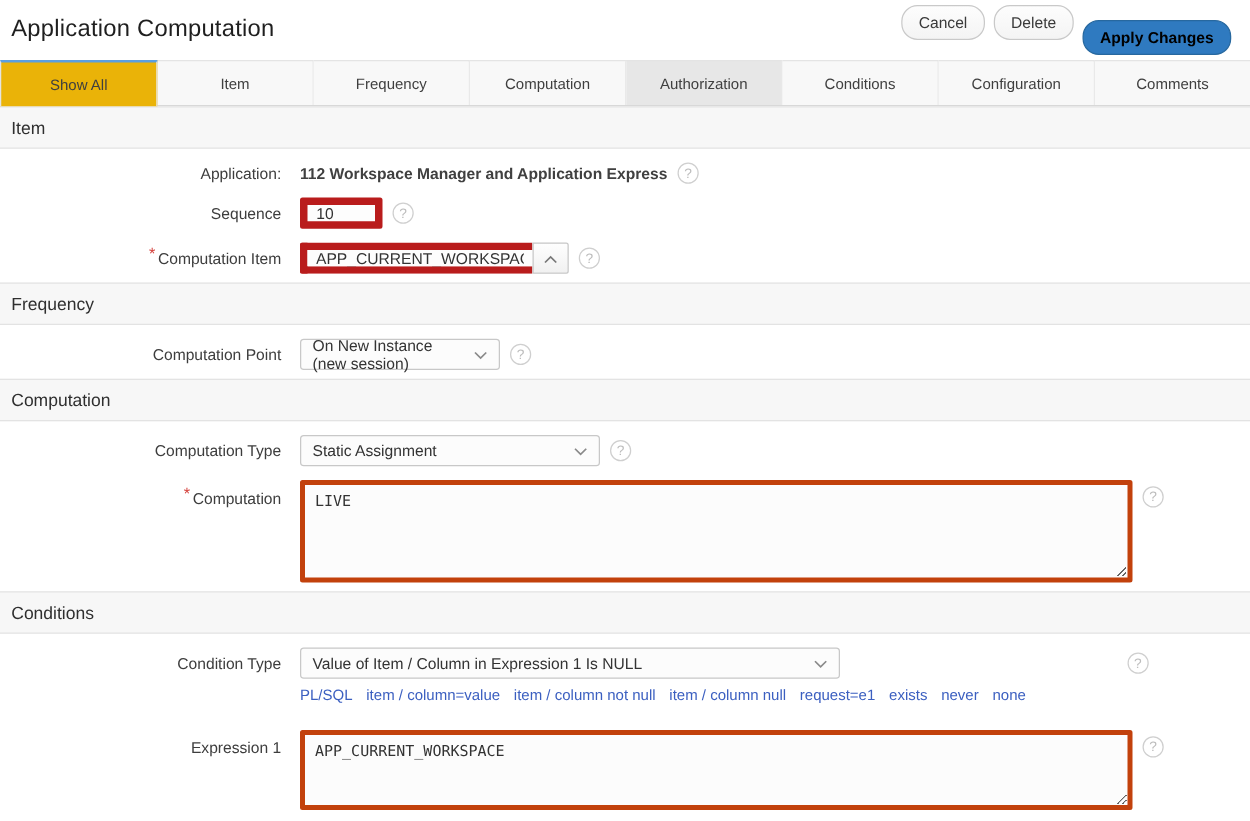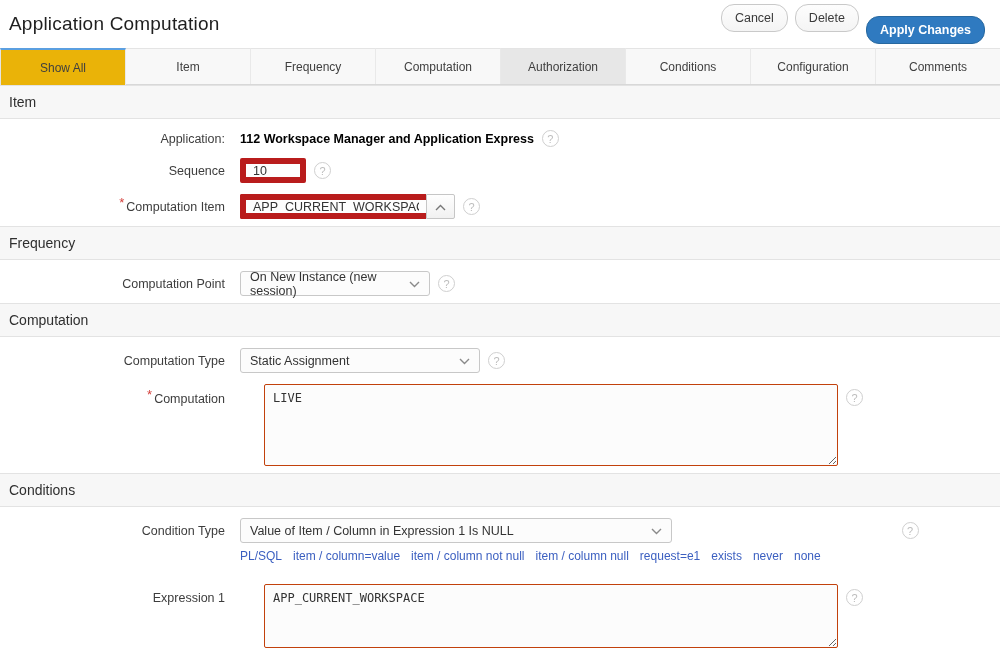--- a/index.html
+++ b/index.html
@@ -14,21 +14,21 @@
   .header { height: 48px; display: flex; align-items: center; justify-content: space-between; padding: 0 15px 0 9px; }
   .page-title { font-size: 19px; font-weight: 400; color: #1f1f1f; letter-spacing: .2px; }
   .header-buttons { display: flex; gap: 7px; }
   .btn {
     height: 28px; padding: 0 13px; font-size: 12.5px; color: #3a3a3a;
     background: linear-gradient(#fdfdfd, #f4f4f4); border: 1px solid #c9c9c9;
     border-radius: 13px; cursor: pointer; font-family: inherit;
   }
   .btn--primary {
     background: var(--primary, #2f7ac0); border-color: #27689f;
-    color: #ffffff; font-weight: 700; margin-top: 12px;
+    color: #000000; font-weight: 700; margin-top: 12px;
   }
 
   
   .tabs { display: flex; height: 37px; border-bottom: 1px solid #d8d8d8; }
   .tab {
     flex: 1; display: flex; align-items: center; justify-content: center;
     font-size: 12px; color: #3f3f3f; background: #f8f8f8; cursor: pointer;
     border-top: 1px solid #e4e4e4; border-right: 1px solid #e9e9e9; position: relative;
   }
   .tab--active {
@@ -72,29 +72,29 @@
     width: 29px; height: 25px; border: 1px solid #c6c6c6; border-radius: 0 2px 2px 0;
     background: linear-gradient(#fefefe, #f1f1f1); color: #777; cursor: pointer;
     display: flex; align-items: center; justify-content: center;
   }
   .select {
     height: 25px; border: 1px solid #c8c8c8; border-radius: 3px; background: #fcfcfc;
     display: flex; align-items: center; justify-content: space-between;
     font-size: 12.5px; color: #333; padding: 0 9px; cursor: pointer; gap: 10px;
   }
   .select .chev { color: #8a8a8a; flex: none; }
-  .select-point { width: 190px; }
+  .select-point { width: 160px; }
   .select-type { width: 240px; }
   .select-cond { width: 432px; }
-  .bold-value { font-size: 12.5px; font-weight: 700; color: #000000; }
+  .bold-value { font-size: 12.5px; font-weight: 700; color: #404040; }
 
   textarea.code {
-    width: 574px; border: 1px solid #c2410c; border-radius: 2px; background: #fcfcfc;
+    width: 666px; border: 4px solid #c2410c; border-radius: 2px; background: #fcfcfc;
     font-family: "DejaVu Sans Mono", "Liberation Mono", monospace; font-size: 12px;
-    color: #333; padding: 6px 8px; resize: both; margin-left: 24px;
+    color: #333; padding: 6px 8px; resize: both;
   }
   .ta-computation { height: 82px; }
   .ta-expression { height: 64px; }
 
   .help {
     width: 17px; height: 17px; border: 1px solid #cfcfcf; border-radius: 50%;
     color: #bdbdbd; font-size: 11px; display: inline-flex; align-items: center;
     justify-content: center; cursor: pointer; flex: none; background: #fff;
   }
 

